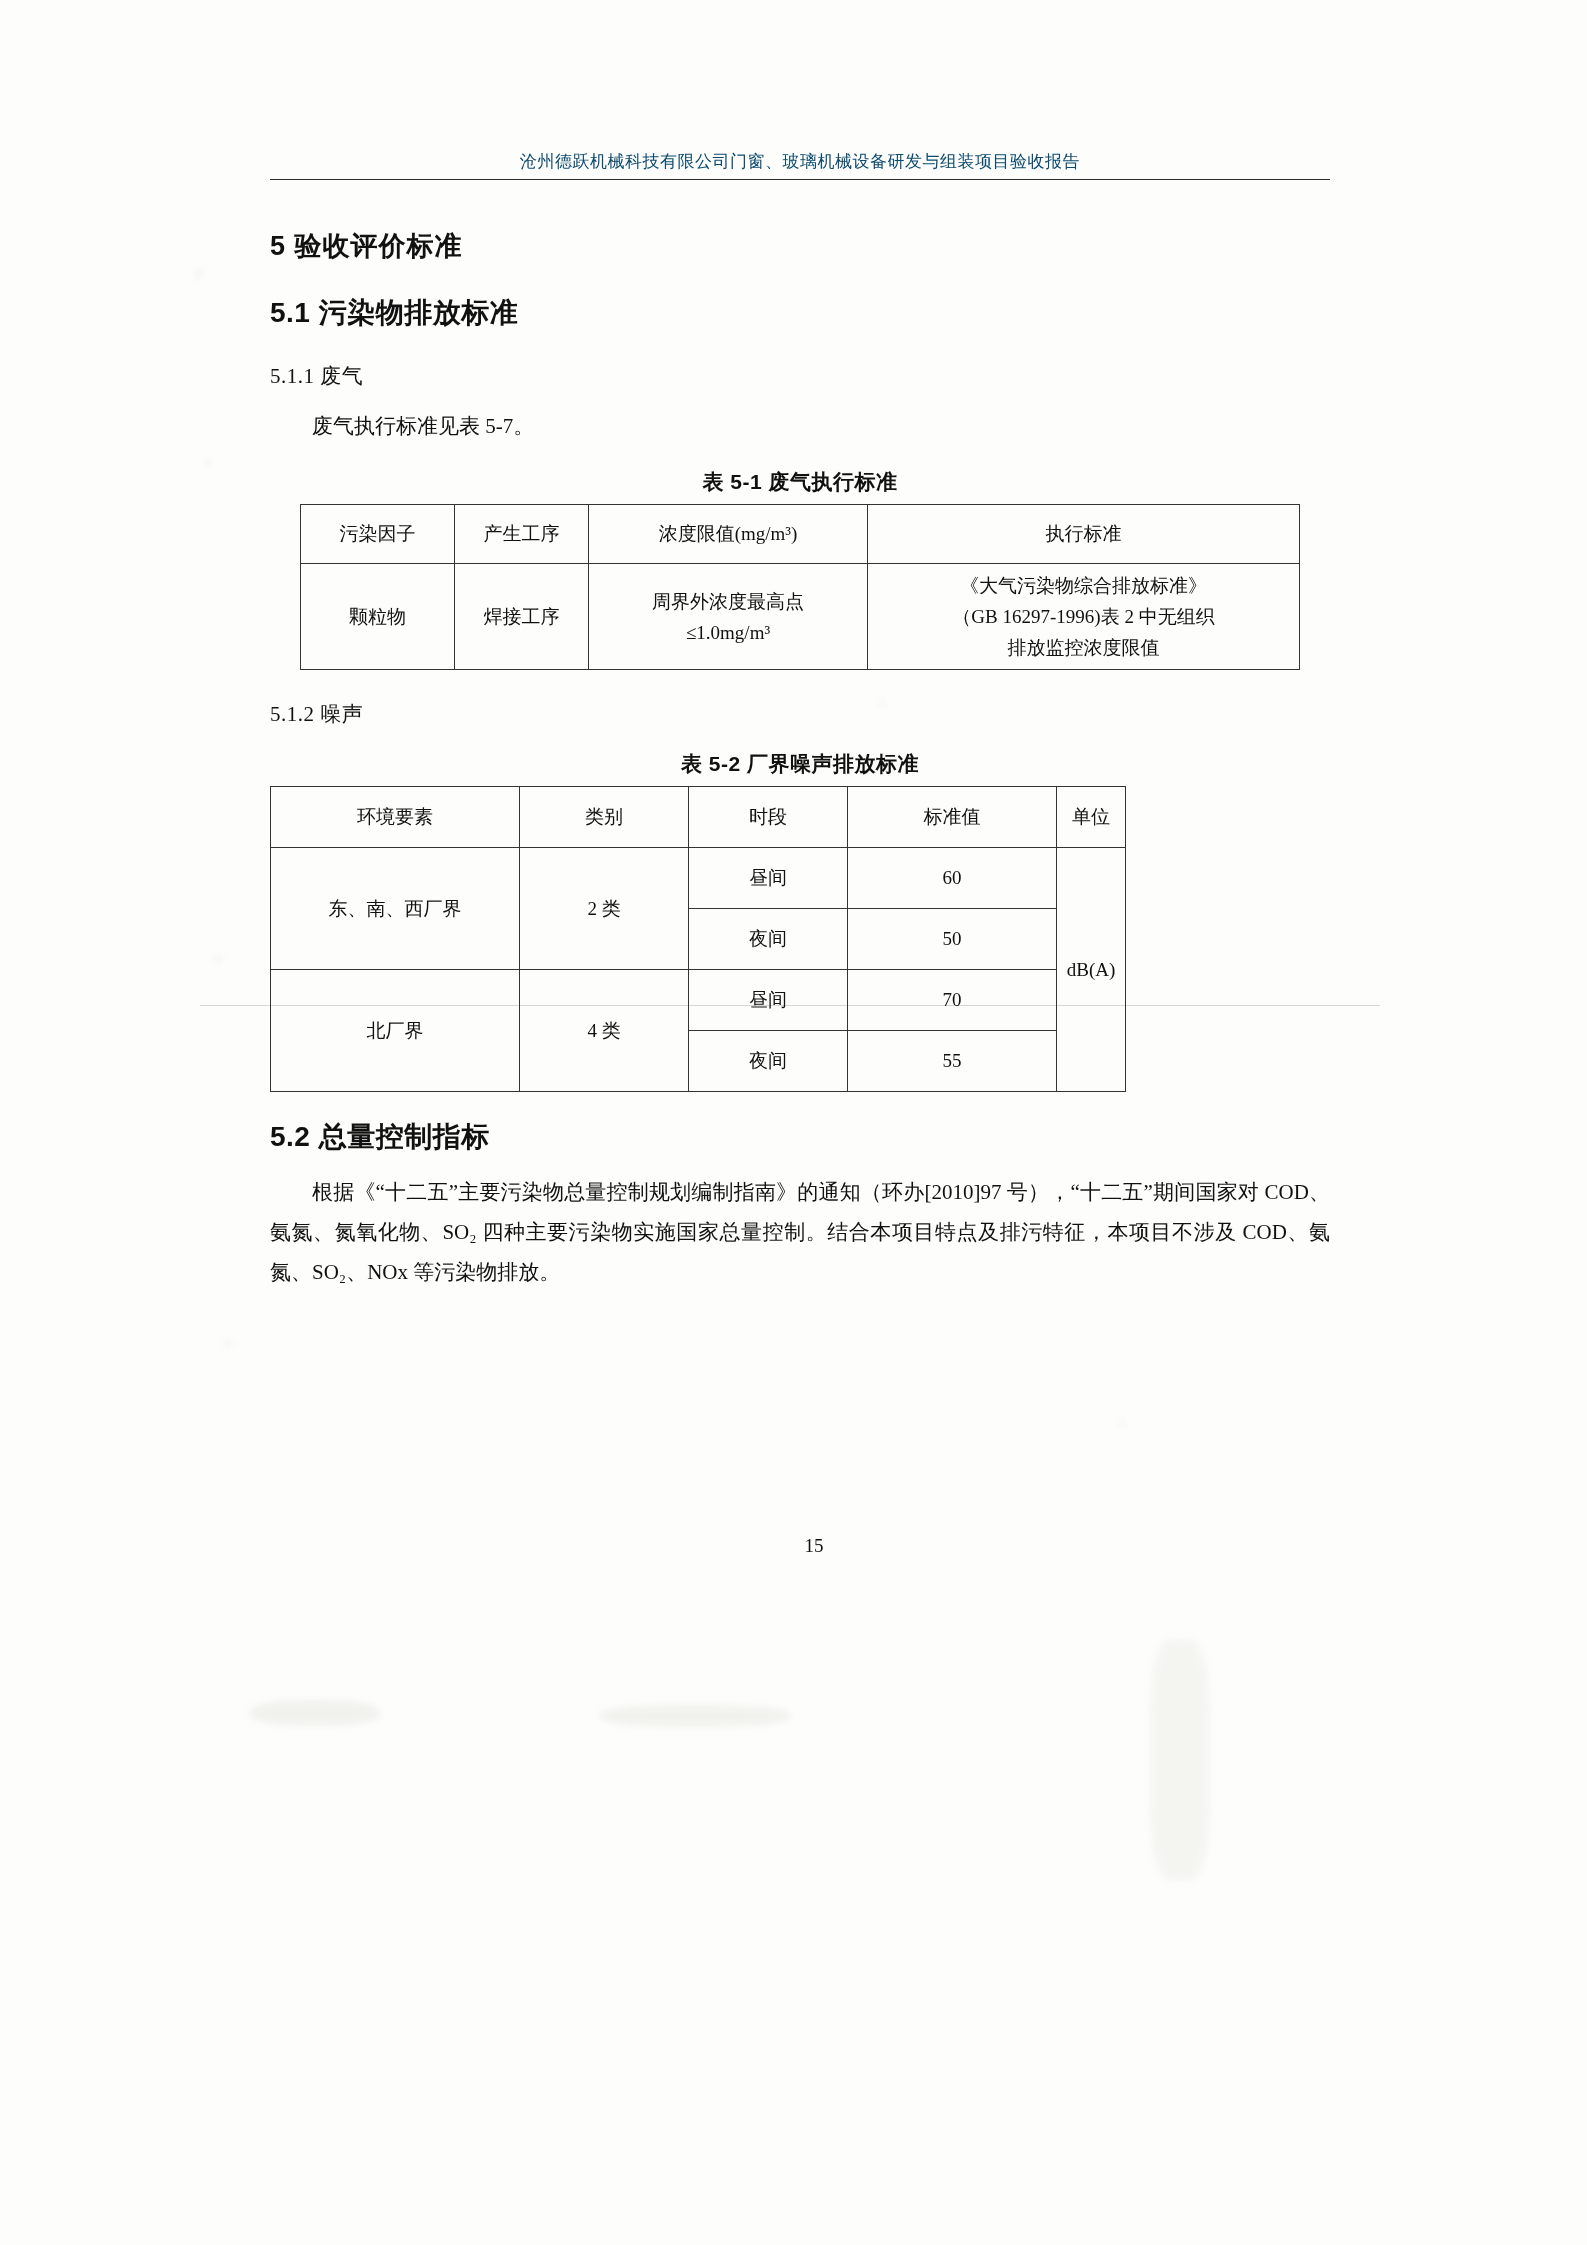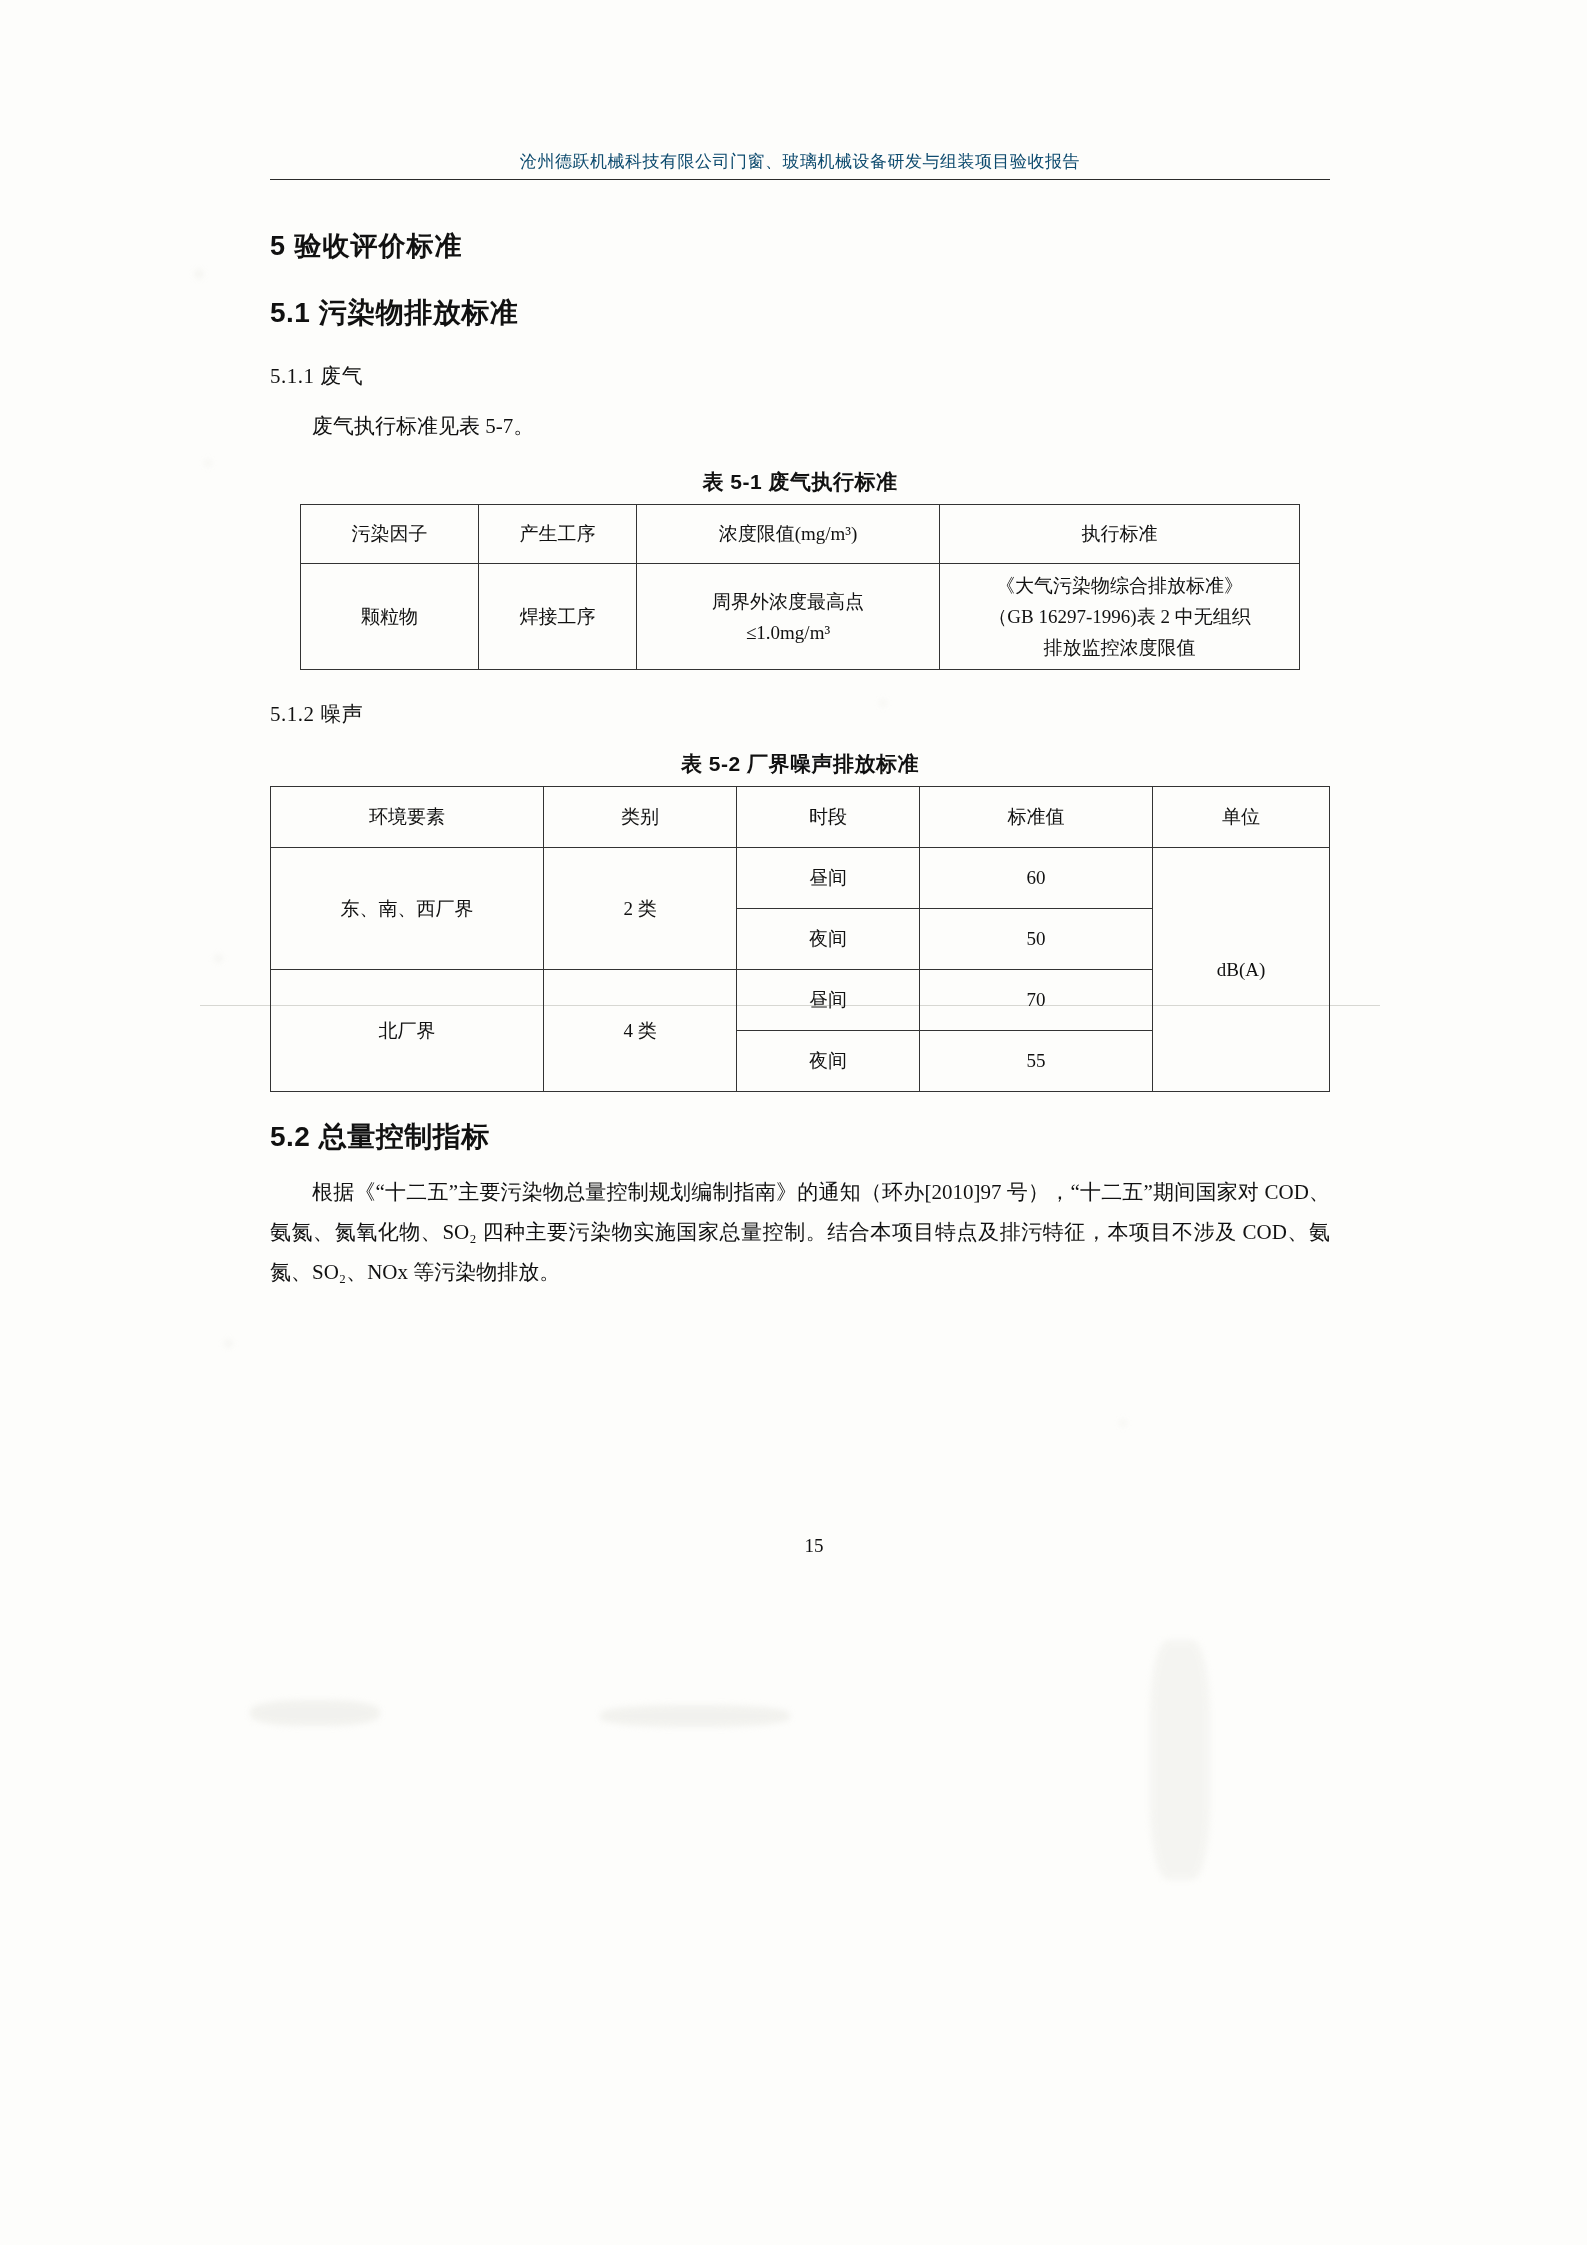--- a/index.html
+++ b/index.html
@@ -76,27 +76,27 @@
   }
   table {
     border-collapse: collapse;
     width: 100%;
     font-size: 19px;
   }
   table td, table th {
     border: 1.3px solid #333;
     text-align: center;
     vertical-align: middle;
-    padding: 7px 16px;
+    padding: 7px 4px;
     font-weight: normal;
   }
   table.t1 { width: 1000px; }
   table.t1 td { height: 44px; }
   table.t1 .cell-multi { line-height: 31px; padding: 6px 8px; }
-  table.t2 { width: 1060px; }
+  table.t2 { width: 856px; }
   table.t2 td { height: 46px; }
   .pageno {
     position: absolute;
     top: 1385px;
     left: 14px;
     width: 100%;
     text-align: center;
     font-size: 19px;
   }
   .hr-faint {

